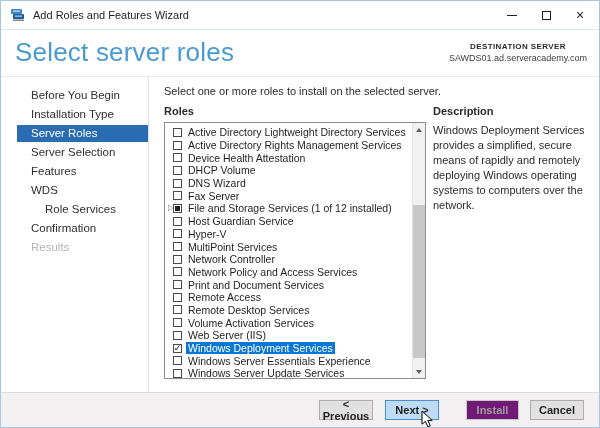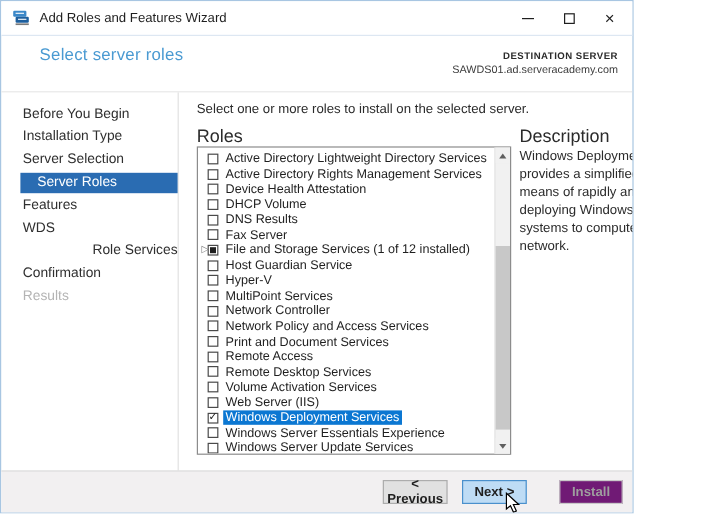--- a/index.html
+++ b/index.html
@@ -1,68 +1,68 @@
 <!DOCTYPE html>
 <html style="--winborder: #a8c6e2; --heading: #4a9ad2; --sideblue: #2a6cb2; --selblue: #0b77d2; --nextbg: #bedcf5; --nextborder: #4a90cc;"><head>
 <meta charset="utf-8">
 <style>
   * { margin:0; padding:0; box-sizing:border-box; }
   html,body { background:#fff; }
   body { font-family:"Liberation Sans", sans-serif; }
   .glyph { font-family:"DejaVu Sans", sans-serif; }
 
   .window {
-    position:relative; width:528px; height:428px;
+    position:relative; width:600px; height:428px;
     background:#fff; border:1px solid var(--winborder,#a8c6e2);
     overflow:hidden;
   }
 
   
   .titlebar {
     position:absolute; left:0; top:0; right:0; height:29px;
     display:flex; align-items:center; background:#fff;
     border-bottom:1px solid #dde7f2;
   }
   .titlebar .appicon { margin:0 8px 0 9px; width:15px; height:14px; flex:0 0 auto; }
   .titlebar .apptitle { font-size:11px; color:#1f1f1f; }
   .wincontrols { position:absolute; right:2px; top:0; height:28px; display:flex; }
   .winbtn { width:34px; height:28px; display:flex; align-items:center; justify-content:center; }
   .glyph-min { width:10px; height:1px; background:#1f1f1f; display:block; }
   .glyph-max { width:9px; height:9px; border:1px solid #1f1f1f; display:block; }
   .glyph-close { font-size:14px; color:#1f1f1f; line-height:1; }
 
   
   .page-heading {
-    position:absolute; left:32px; top:36px;
-    font-size:14px; color:var(--heading,#4a9ad2); font-weight:normal; letter-spacing:.2px;
-  }
-  .dest { position:absolute; right:12px; top:41px; text-align:right; }
+    position:absolute; left:14px; top:36px;
+    font-size:26px; color:var(--heading,#4a9ad2); font-weight:normal; letter-spacing:.2px;
+  }
+  .dest { position:absolute; right:12px; top:41px; text-align:center; }
   .dest-label { font-size:8px; font-weight:bold; color:#2b2b2b; letter-spacing:.4px; }
   .dest-server { font-size:9px; color:#3c3c3c; margin-top:2px; }
   .header-rule { position:absolute; left:0; right:0; top:75px; height:1px; background:#e8e8e8; }
 
   
   .sidebar {
     position:absolute; left:0; top:76px; width:148px; height:317px;
     border-right:1px solid #e2e2e2; padding-top:9px;
   }
   .side-item {
     height:19px; line-height:19px; font-size:11.5px; color:#2f2f2f;
-    padding-left:18px; white-space:nowrap; cursor:default;
-  }
-  .side-item.indent { padding-left:60px;text-align:right; }
+    padding-left:30px; white-space:nowrap; cursor:default;
+  }
+  .side-item.indent { padding-left:44px; }
   .side-item.selected {
     background:var(--sideblue,#2a6cb2); color:#fff;
     margin-left:16px; padding-left:14px; height:17px; line-height:17px; margin-top:1px; margin-bottom:1px;
   }
   .side-item.disabled { color:#b4b4b4; }
 
   
   .instruction { position:absolute; left:163px; top:84px; font-size:11px; color:#2b2b2b; }
-  .col-label { position:absolute; font-size:15px; font-weight:normal; color:#2b2b2b; }
+  .col-label { position:absolute; font-size:11px; font-weight:bold; color:#2b2b2b; }
   .roles-label { left:163px; top:104px; }
   .desc-label { left:432px; top:104px; }
 
   .listbox {
     position:absolute; left:163px; top:121px; width:262px; height:257px;
     border:1px solid #8c8c8c; background:#fff;
   }
   .rows { position:absolute; left:0; top:0; right:13px; bottom:0; padding-top:3px; overflow:hidden; }
   .role-row { position:relative; height:12.7px; display:flex; align-items:center; padding-left:21px; }
   .expander { position:absolute; left:3px; top:0; font-size:8px; color:#7a7a7a; line-height:12px; }
@@ -135,22 +135,22 @@
   <div class="page-heading">Select server roles</div>
   <div class="dest">
     <div class="dest-label">DESTINATION SERVER</div>
     <div class="dest-server">SAWDS01.ad.serveracademy.com</div>
   </div>
   <div class="header-rule"></div>
 
   <div class="sidebar">
       <div class="side-item">Before You Begin</div>
       <div class="side-item">Installation Type</div>
+      <div class="side-item selected">Server Roles</div>
       <div class="side-item">Server Selection</div>
-      <div class="side-item selected">Server Roles</div>
       <div class="side-item">Features</div>
       <div class="side-item">WDS</div>
       <div class="side-item indent">Role Services</div>
       <div class="side-item">Confirmation</div>
       <div class="side-item disabled">Results</div>
     </div>
 
   <div class="instruction">Select one or more roles to install on the selected server.</div>
   <div class="col-label roles-label">Roles</div>
   <div class="col-label desc-label">Description</div>
@@ -168,21 +168,21 @@
         <div class="role-row">
           <span class="cbx"></span>
           <span class="role-label">Device Health Attestation</span>
         </div>
         <div class="role-row">
           <span class="cbx"></span>
           <span class="role-label">DHCP Volume</span>
         </div>
         <div class="role-row">
           <span class="cbx"></span>
-          <span class="role-label">DNS Results</span>
+          <span class="role-label">DNS Wizard</span>
         </div>
         <div class="role-row">
           <span class="cbx"></span>
           <span class="role-label">Fax Server</span>
         </div>
         <div class="role-row">
           <span class="expander glyph">▷</span>
           <span class="cbx">
             <span class="partial"></span>
           </span>

